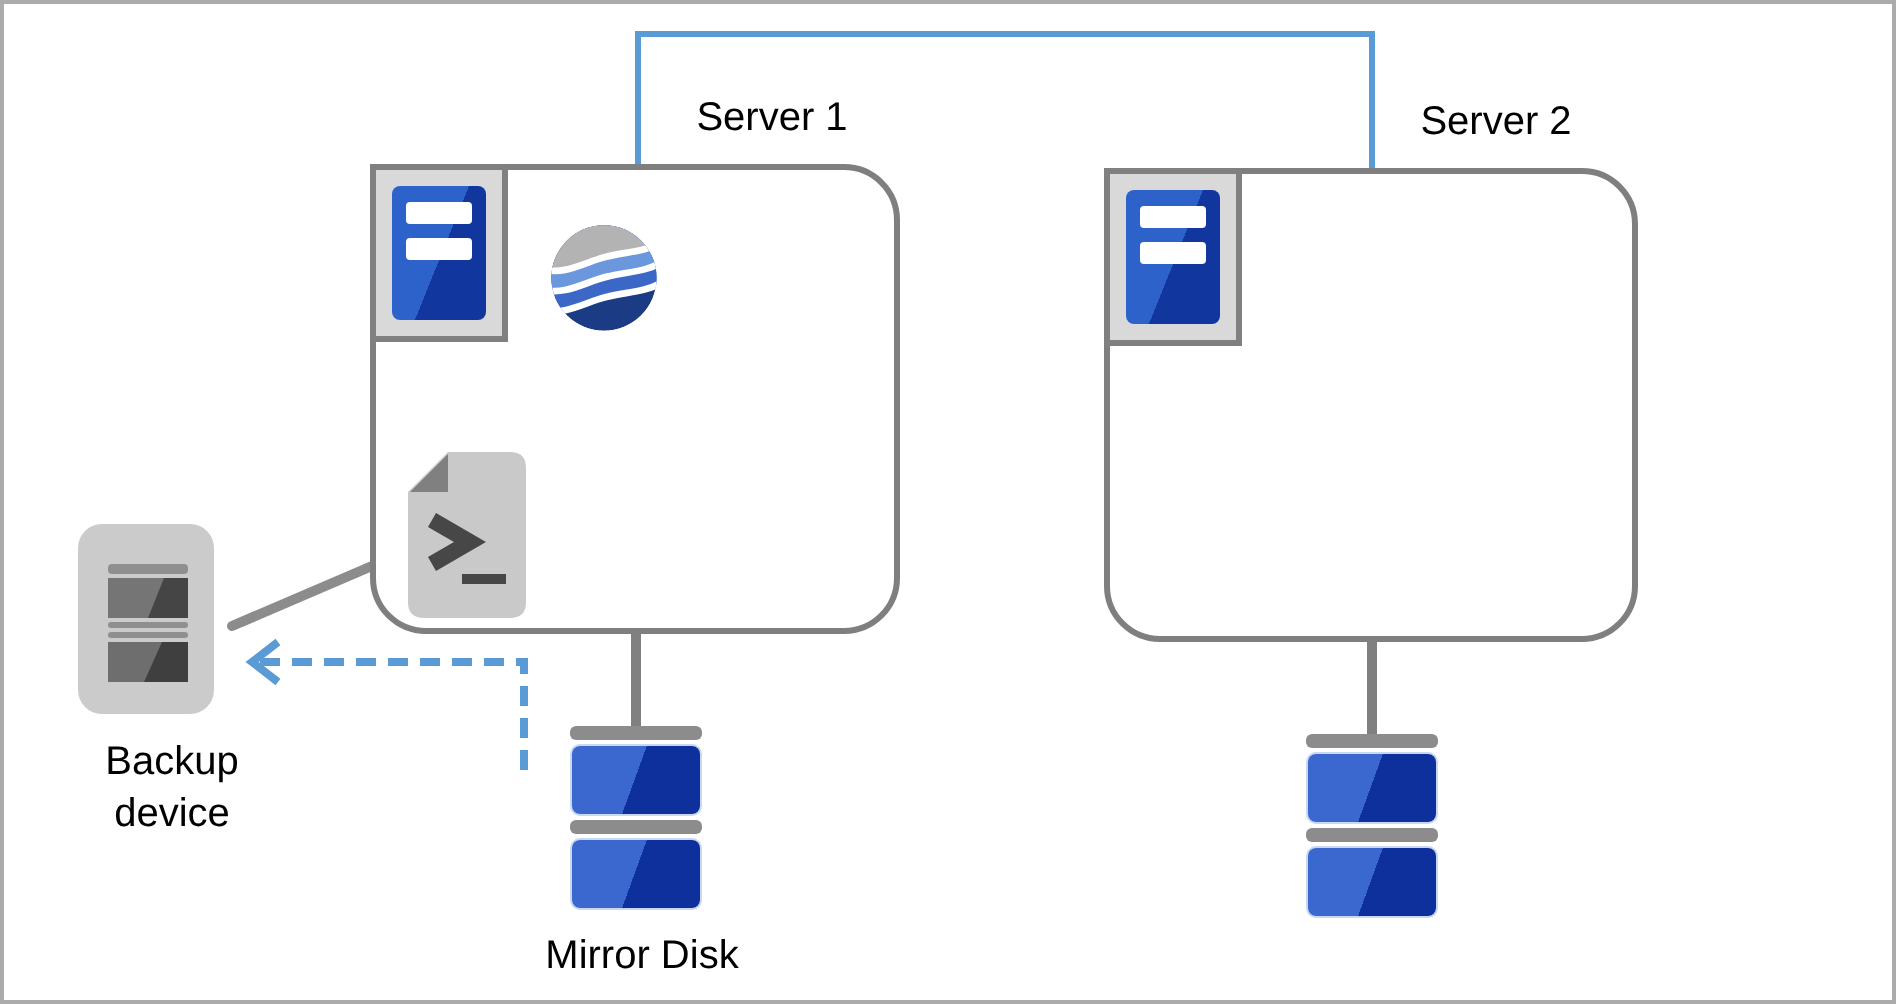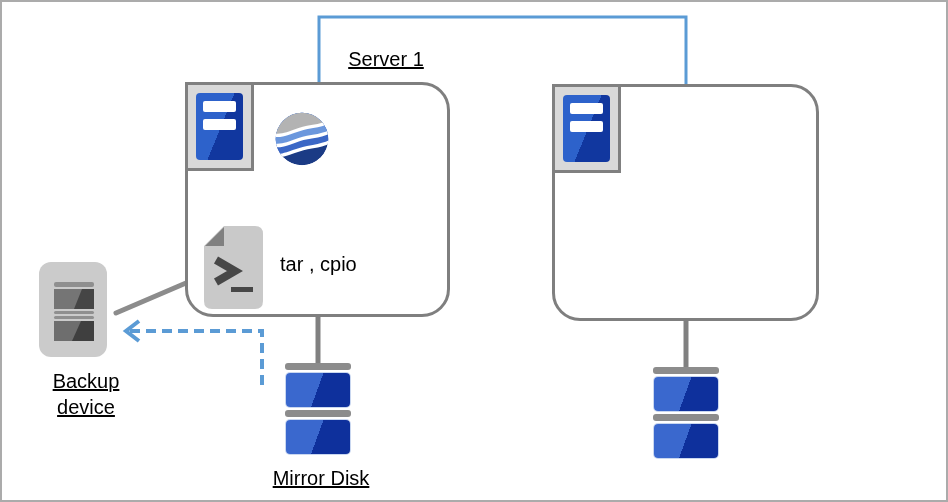--- a/index.html
+++ b/index.html
@@ -3,21 +3,21 @@
 <meta charset="utf-8">
 <style>
   html,body{margin:0;padding:0;background:#fff;}
   .canvas{
     position:relative;width:948px;height:502px;box-sizing:border-box;
     background:#ffffff;border:2px solid #ababab;overflow:hidden;
     font-family:"Liberation Sans", sans-serif;color:#000;
   }
   .underlay{position:absolute;left:0;top:0;width:948px;height:502px;}
   .label{position:absolute;font-size:20px;line-height:26px;white-space:nowrap;}
-  .label.center{transform:translateX(-50%);text-align:center;white-space:normal;text-decoration:underline;}
+  .label.center{transform:translateX(-50%);text-align:center;white-space:normal;}
 
   .server-box{
     position:absolute;box-sizing:border-box;background:#ffffff;
     border:3px solid #7f7f7f;border-radius:28px;
   }
   .server-icon{
     position:absolute;box-sizing:border-box;width:69px;height:89px;
     background:#d9d9d9;border:3px solid #808080;
   }
   .server-icon .tower{
@@ -53,20 +53,21 @@
 
     <polyline points="128,329 260,329 260,388" fill="none" stroke="#5b9bd5" stroke-width="4" stroke-dasharray="10 6"></polyline>
     <polyline points="137,319 124,329 137,339" fill="none" stroke="#5b9bd5" stroke-width="4" stroke-linejoin="miter"></polyline>
   </svg>
 
   <div class="server-box" style="left:183px;top:80px;width:265px;height:235px;"></div>
 
   <div class="server-box" style="left:550px;top:82px;width:267px;height:237px;"></div>
 
   <div class="label center" style="left:384px;top:44px;">Server 1</div>
+  <div class="label center" style="left:746px;top:46px;">Server 2</div>
 
   <div class="server-icon" style="left:183px;top:80px;">
     <div class="tower">
       <div class="slot" style="top:8px;"></div>
       <div class="slot" style="top:26px;"></div>
     </div>
   </div>
   <div class="server-icon" style="left:550px;top:82px;">
     <div class="tower">
       <div class="slot" style="top:8px;"></div>
@@ -92,21 +93,20 @@
   </svg>
 
 
   <svg class="icon-abs" style="left:200px;top:222px;" width="63" height="87" viewBox="0 0 63 87">
     <path d="M22,2 H53 Q61,2 61,10 V77 Q61,85 53,85 H10 Q2,85 2,77 V22 Z" fill="#c9c9c9"></path>
     <path d="M22,3 L22,22 L3,22 Z" fill="#808080"></path>
     <polyline points="14,36 33,47 14,58" fill="none" stroke="#474747" stroke-width="8"></polyline>
     <rect x="29" y="63" width="22" height="5" fill="#474747"></rect>
   </svg>
 
-  <div class="label" style="left:278px;top:249px;">tar , cpio</div>
 
   <svg class="icon-abs" style="left:37px;top:260px;" width="68" height="95" viewBox="0 0 68 95">
     <rect x="0" y="0" width="68" height="95" rx="12" fill="#cbcbcb"></rect>
     <rect x="15" y="20" width="40" height="5" rx="2" fill="#8f8f8f"></rect>
     <rect x="15" y="27" width="40" height="20" fill="#454545"></rect>
     <path d="M15,27 H43 L35,47 H15 Z" fill="#757575"></path>
     <rect x="15" y="49" width="40" height="3" rx="1.5" fill="#8f8f8f"></rect>
     <rect x="15" y="54" width="40" height="3" rx="1.5" fill="#8f8f8f"></rect>
     <rect x="15" y="59" width="40" height="20" fill="#3f3f3f"></rect>
     <path d="M15,59 H42 L33,79 H15 Z" fill="#6e6e6e"></path>

